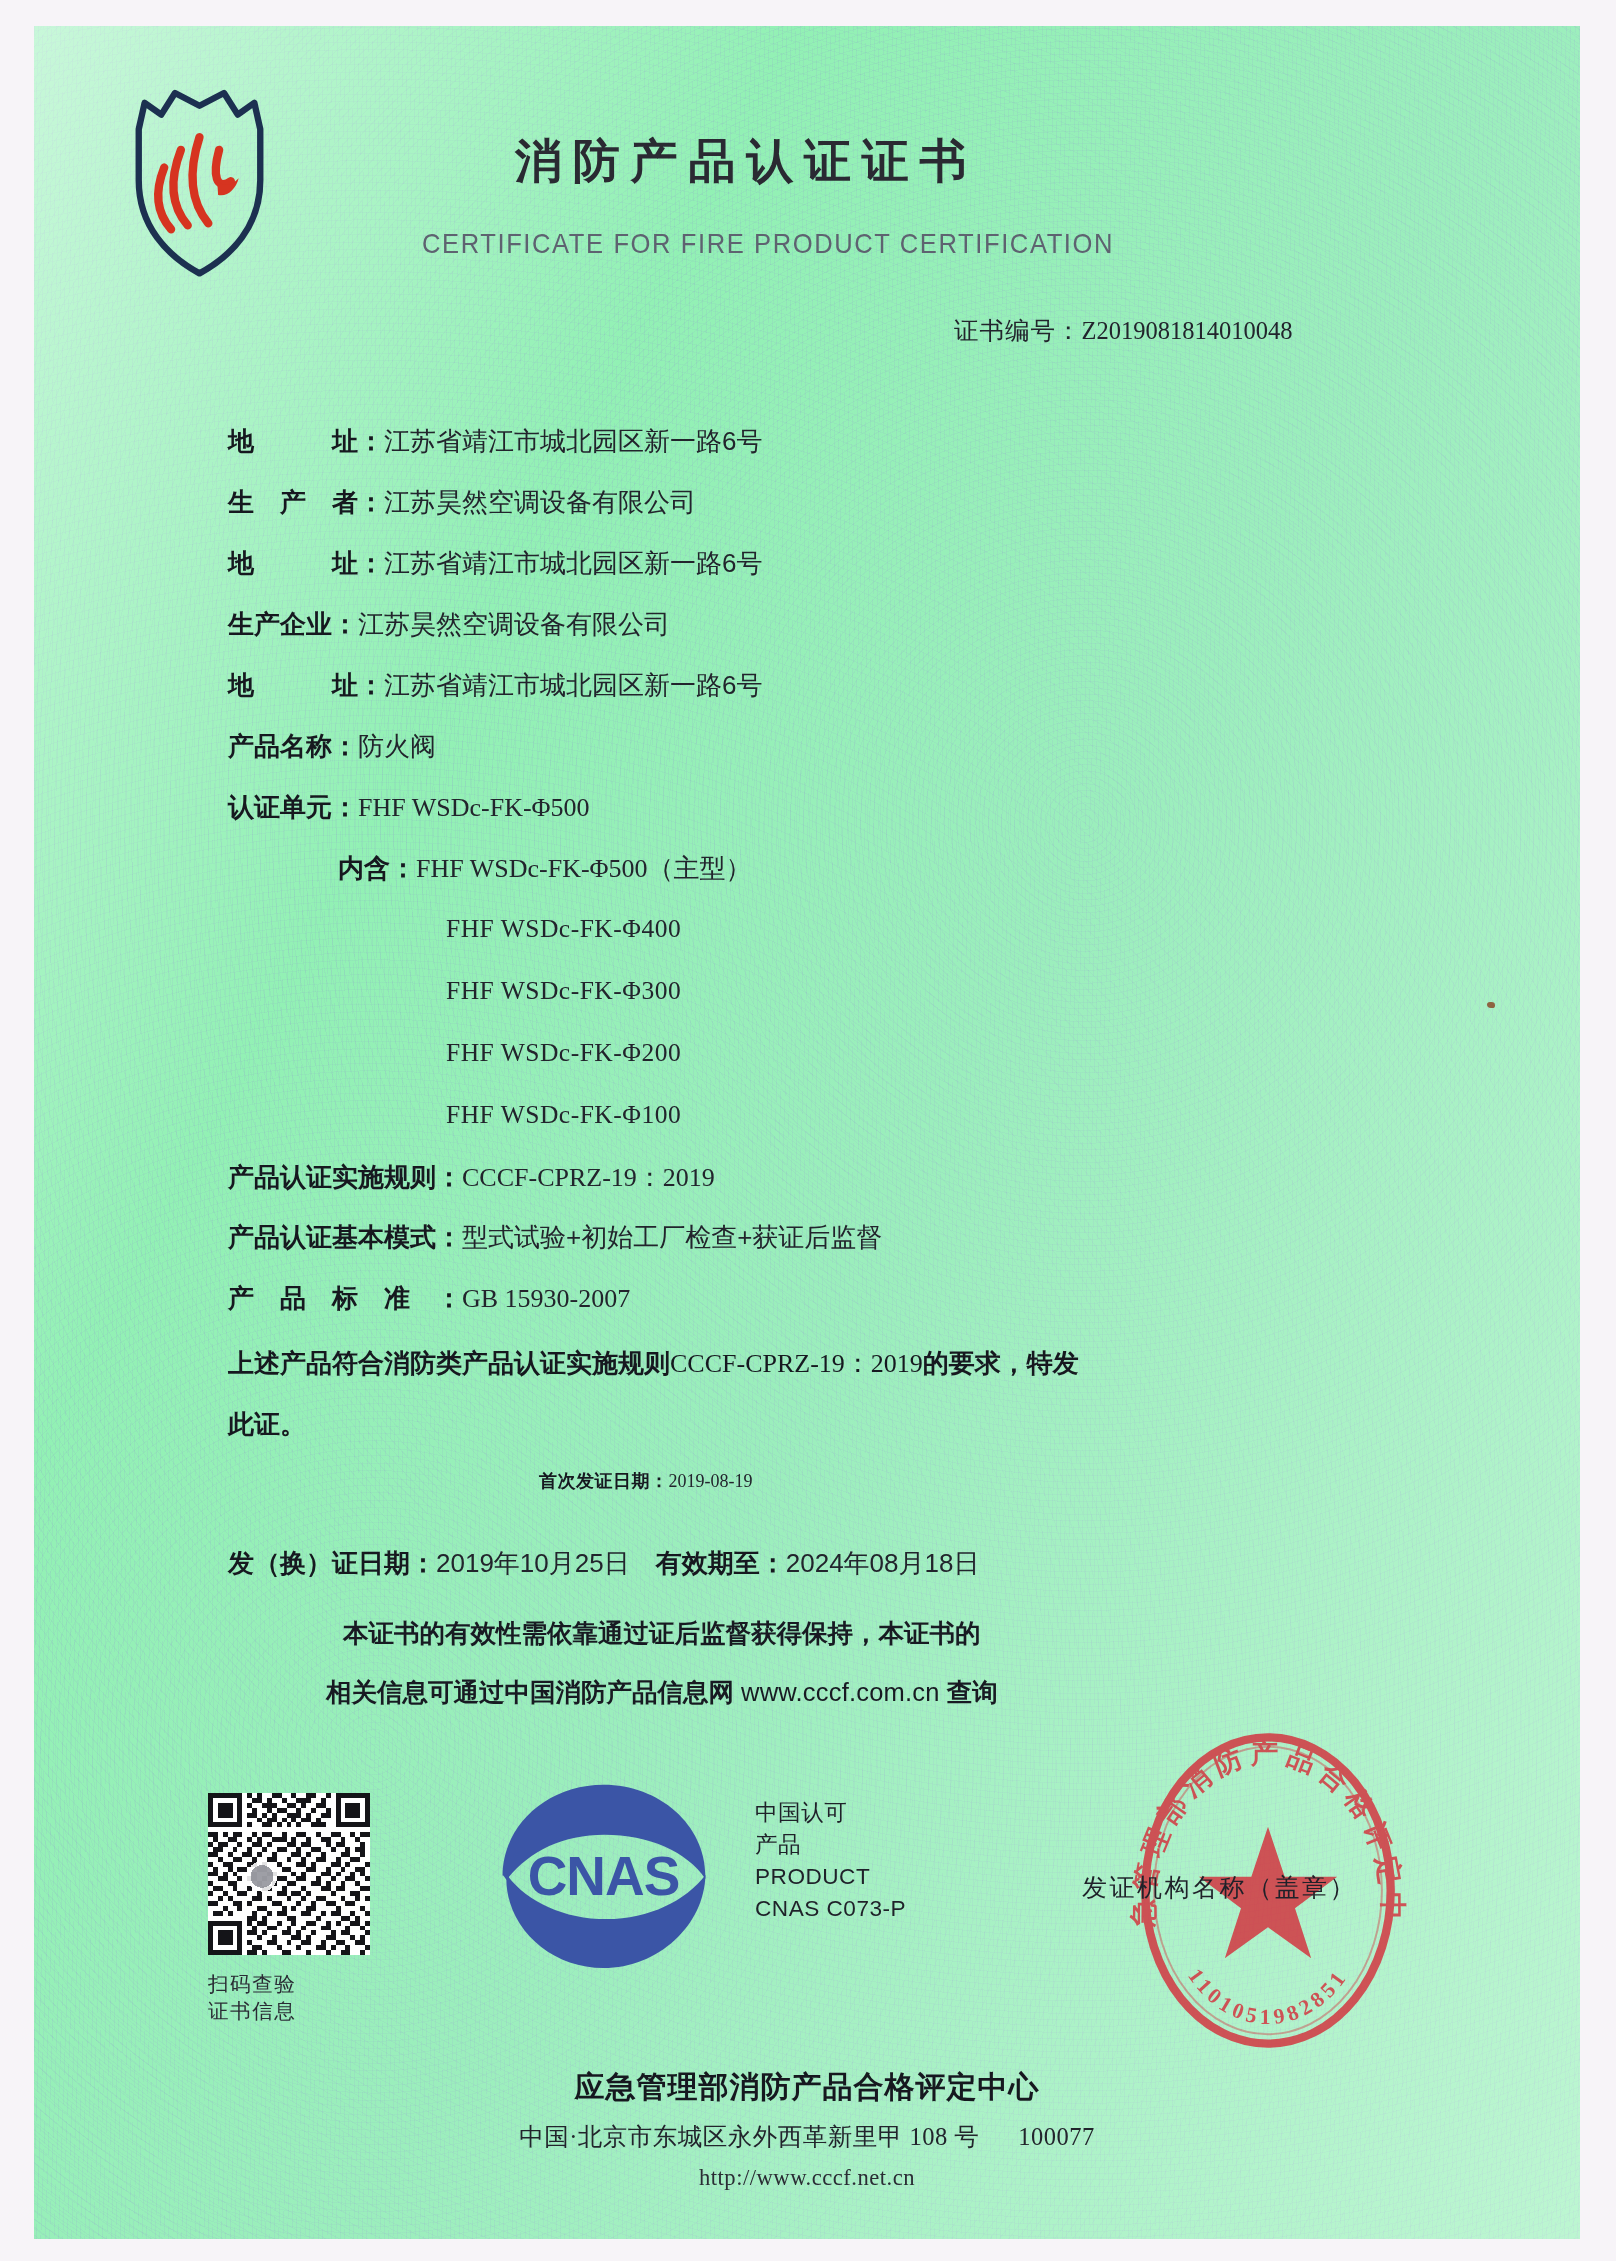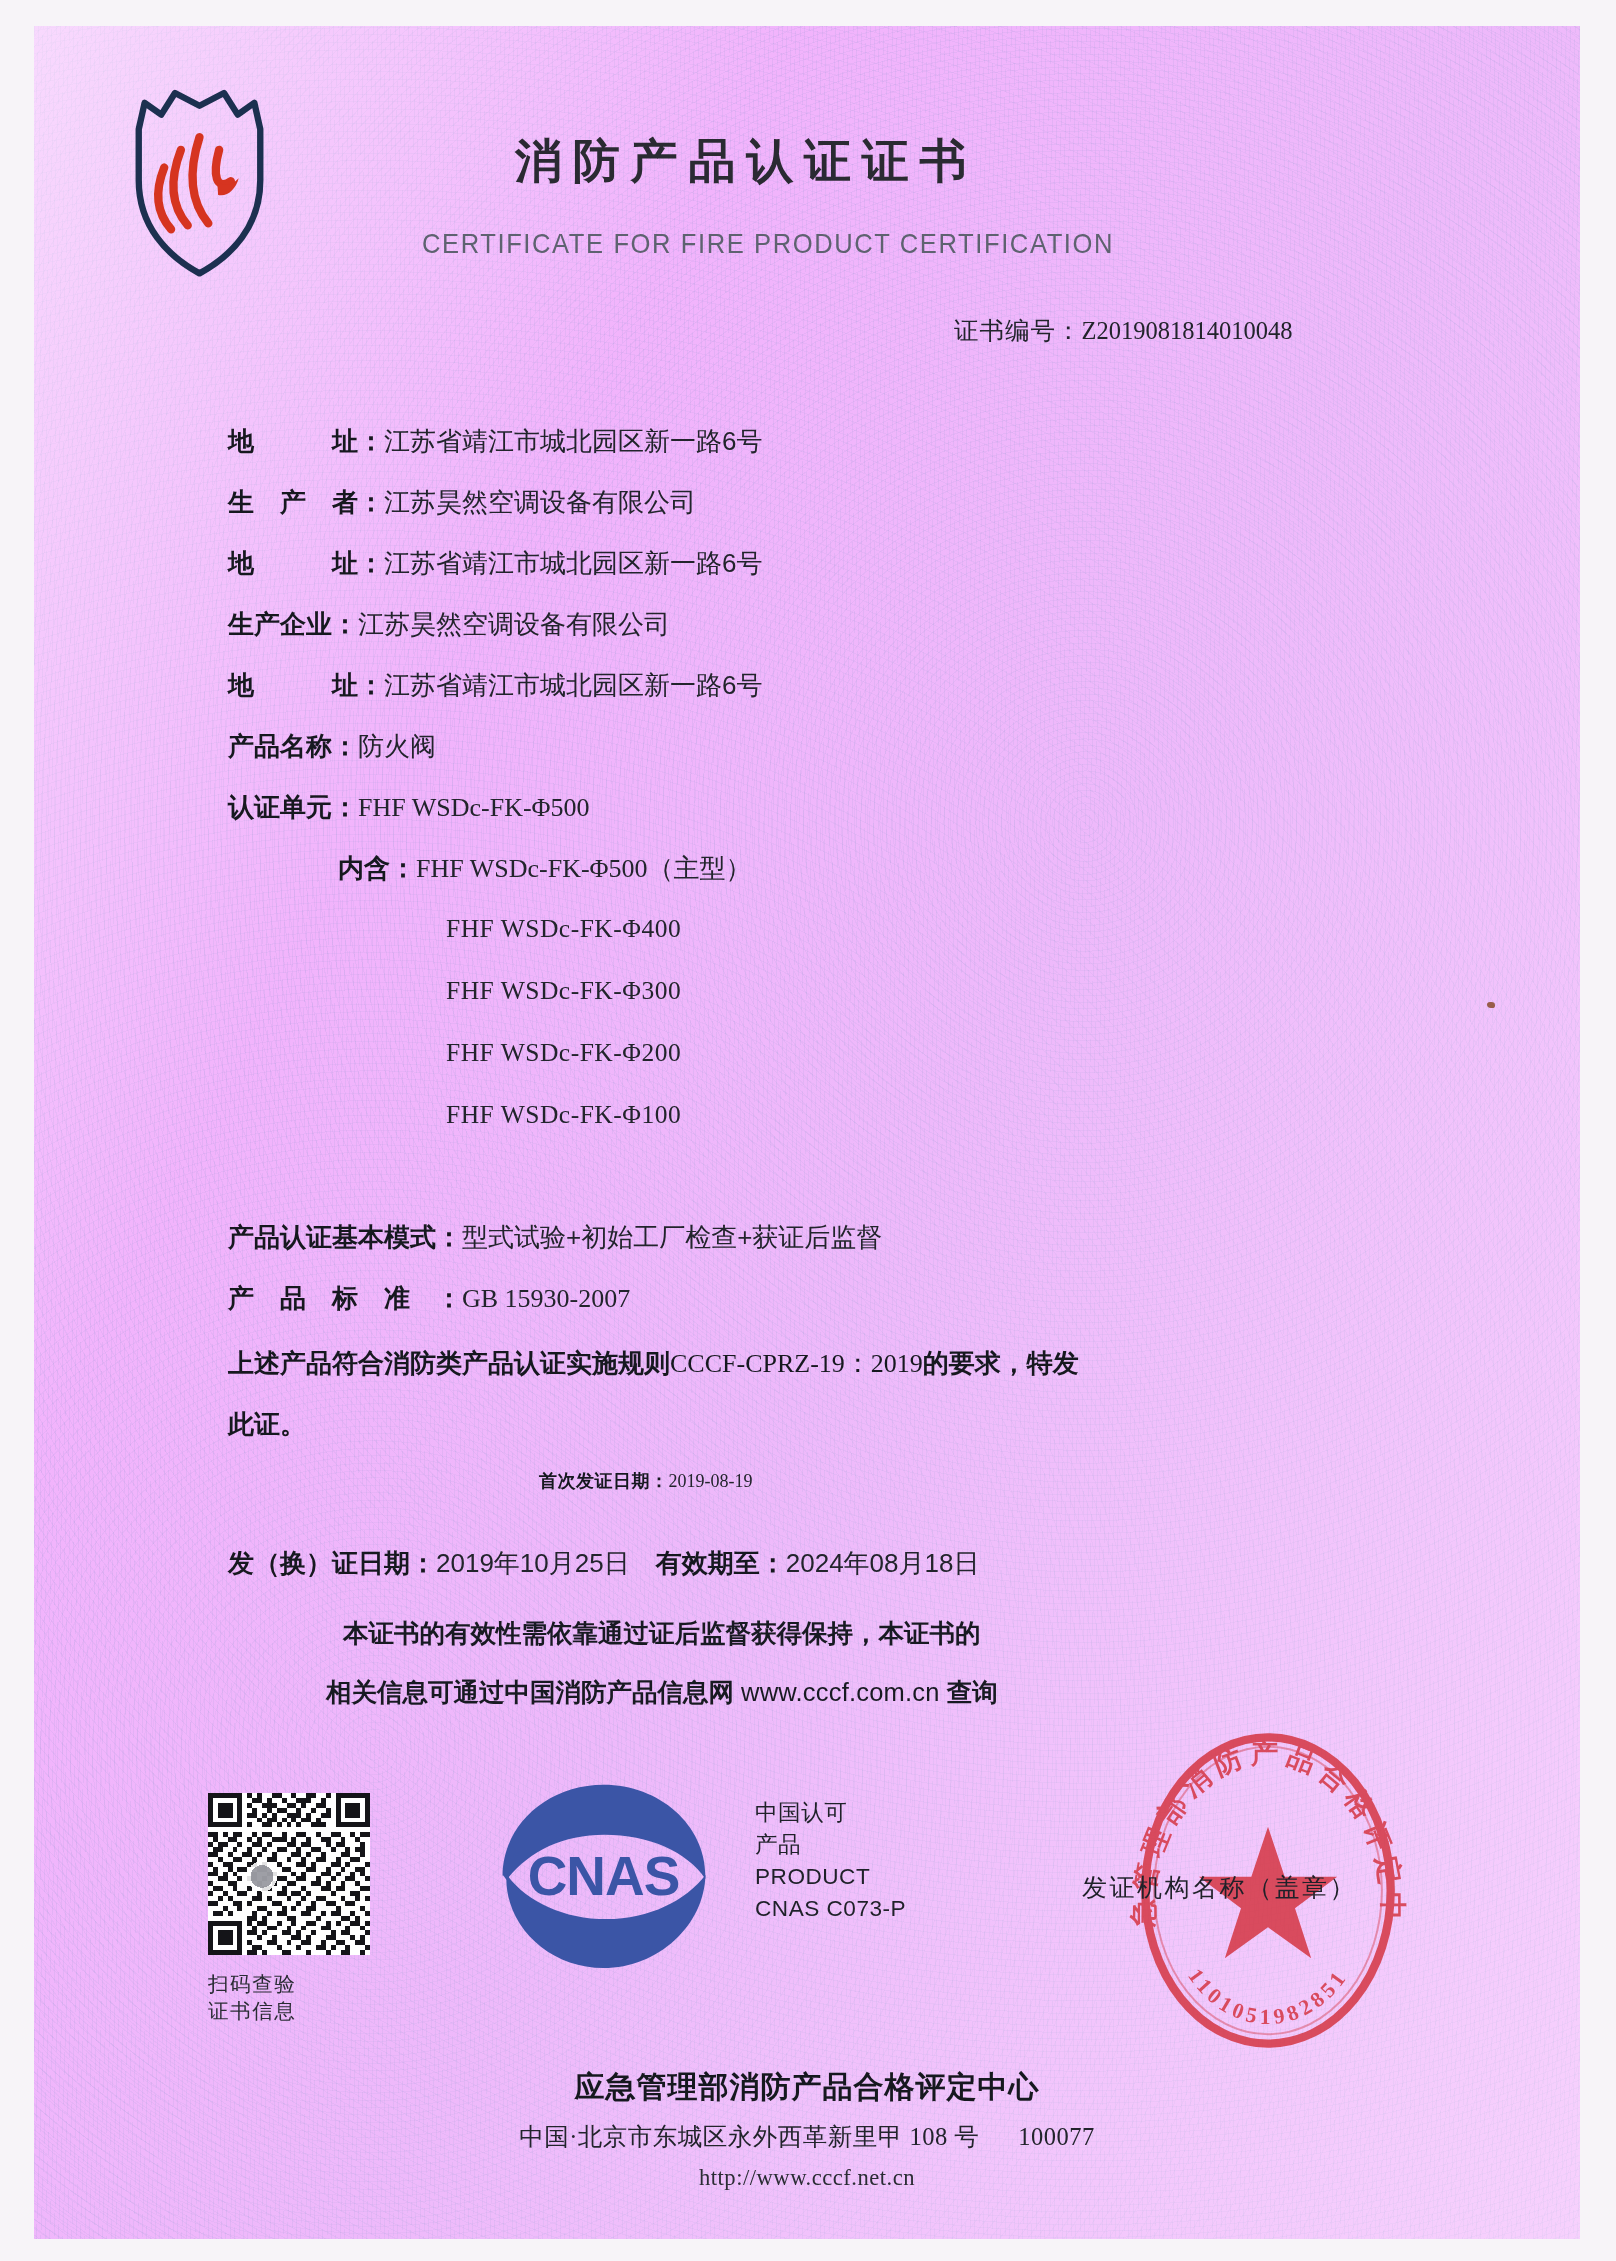--- a/index.html
+++ b/index.html
@@ -8,21 +8,21 @@
     background:#f7f4f8;
     font-family:"Liberation Serif","DejaVu Serif",serif;
     overflow:hidden;
   }
 
   
   #cert-page{
     position:absolute;
     left:34px; top:25.5px;
     width:1546px; height:2213px;
-    background:#f0abfc;
+    background:#86efac;
     overflow:hidden;
   }
   
   #guilloche{
     position:absolute; inset:0;
     background:
       repeating-linear-gradient(92deg,
         rgba(130,140,200,.17) 0px,
         rgba(130,140,200,.17) 0.8px,
         rgba(255,255,255,0) 0.8px,
@@ -231,20 +231,23 @@
     </div>
 
     <div class="row" style="left:304px;top:825px">
       <span class="lbl">内含：</span><span class="val">FHF WSDc-FK-Φ500（主型）</span>
     </div>
     <div class="model" style="top:888px">FHF WSDc-FK-Φ400</div>
     <div class="model" style="top:950px">FHF WSDc-FK-Φ300</div>
     <div class="model" style="top:1012px">FHF WSDc-FK-Φ200</div>
     <div class="model" style="top:1074px">FHF WSDc-FK-Φ100</div>
 
+    <div class="row" style="top:1134px">
+      <span class="lbl">产品认证实施规则：</span><span class="val">CCCF-CPRZ-19：2019</span>
+    </div>
     <div class="row" style="top:1194px">
       <span class="lbl">产品认证基本模式：</span><span class="val val-cn">型式试验+初始工厂检查+获证后监督</span>
     </div>
     <div class="row" style="top:1255px">
       <span class="lbl">产　品　标　准　：</span><span class="val">GB 15930-2007</span>
     </div>
 
     <div class="stmt" style="top:1320px">
       <span>上述产品符合消防类产品认证实施规则</span><span class="inline-code">CCCF-CPRZ-19：2019</span><span>的要求，特发</span>
     </div>

